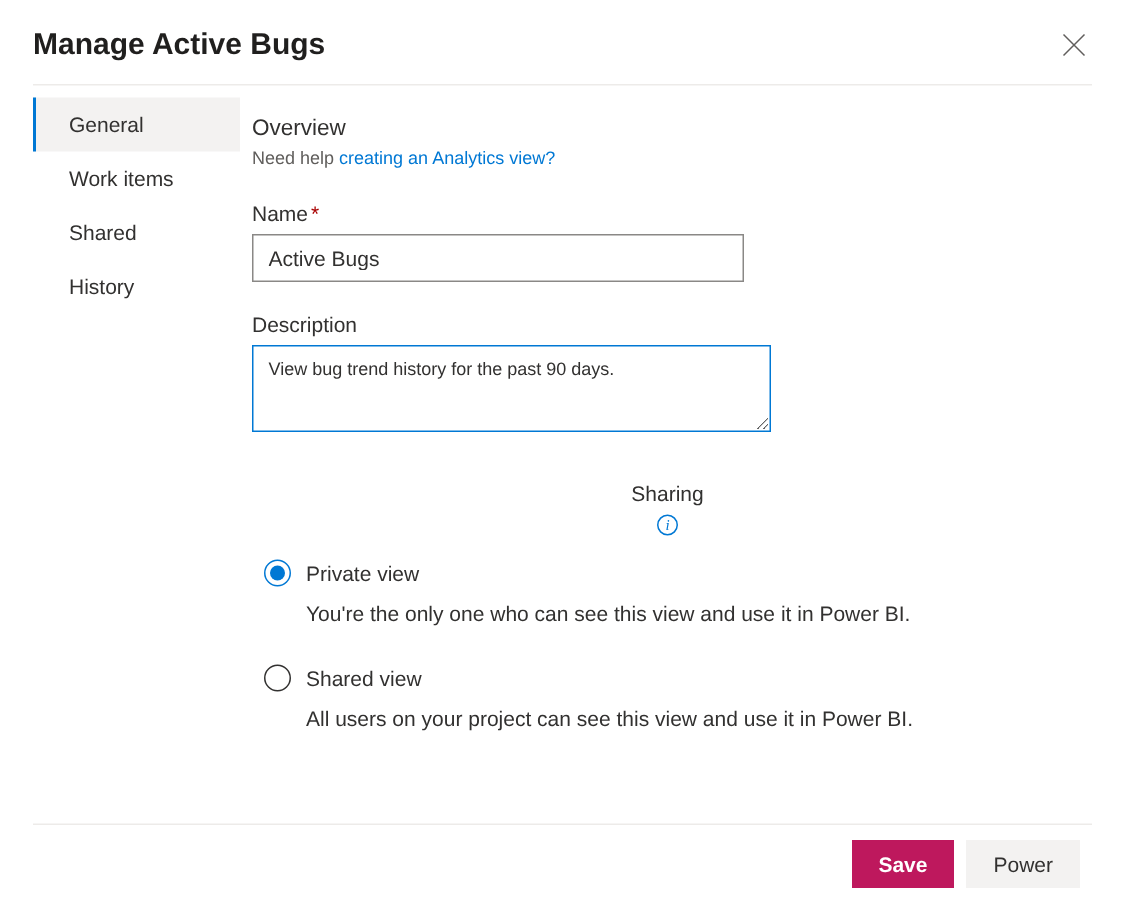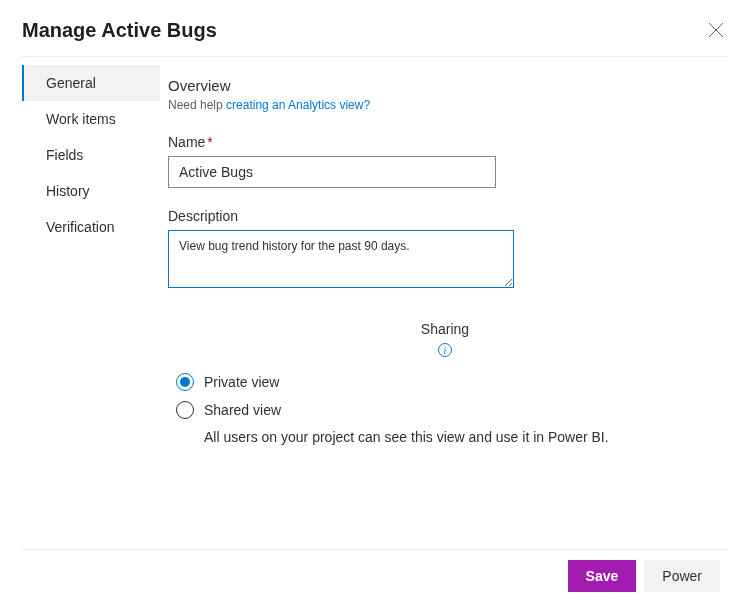--- a/index.html
+++ b/index.html
@@ -193,21 +193,21 @@
     }
     .btn {
       height: 32px;
       padding: 0 18px;
       font-size: 14px;
       font-family: inherit;
       border: none;
       cursor: pointer;
     }
     .btn-primary {
-      background: #a21caf;
+      background: #be185d;
       color: #fff;
       font-weight: 600;
     }
     .btn-default {
       background: #f3f2f1;
       color: #323130;
     }
   </style>
 </head>
 <body>
@@ -225,27 +225,24 @@
 <div class="body">
 
   <div class="sidebar">
     <div class="sidebar-item selected">
       <span>General</span>
     </div>
     <div class="sidebar-item">
       <span>Work items</span>
     </div>
     <div class="sidebar-item">
-      <span>Fields</span>
+      <span>Shared</span>
     </div>
     <div class="sidebar-item">
       <span>History</span>
-    </div>
-    <div class="sidebar-item">
-      <span>Verification</span>
     </div>
   </div>
 
   <div class="main">
     <div class="section-title">Overview</div>
     <div class="help-text">
       <span>Need help </span><a>creating an Analytics view?</a>
     </div>
 
     <div class="field-block">
@@ -263,20 +260,21 @@
     <div class="sharing-label-row">
       <span class="field-label" style="margin-bottom:0">Sharing</span>
       <span class="info-icon">i</span>
     </div>
 
     <div>
       <div class="radio-option">
         <span class="radio-btn selected"></span>
         <span class="radio-label">Private view</span>
       </div>
+      <div class="radio-desc">You're the only one who can see this view and use it in Power BI.</div>
     </div>
 
     <div>
       <div class="radio-option">
         <span class="radio-btn"></span>
         <span class="radio-label">Shared view</span>
       </div>
       <div class="radio-desc">All users on your project can see this view and use it in Power BI.</div>
     </div>
 

